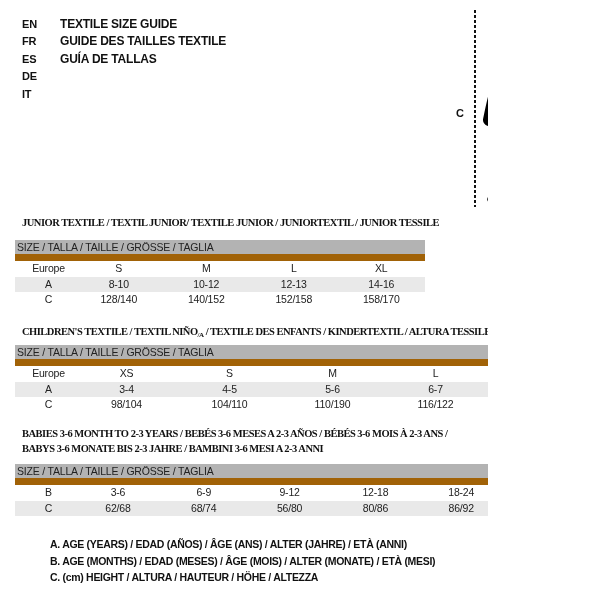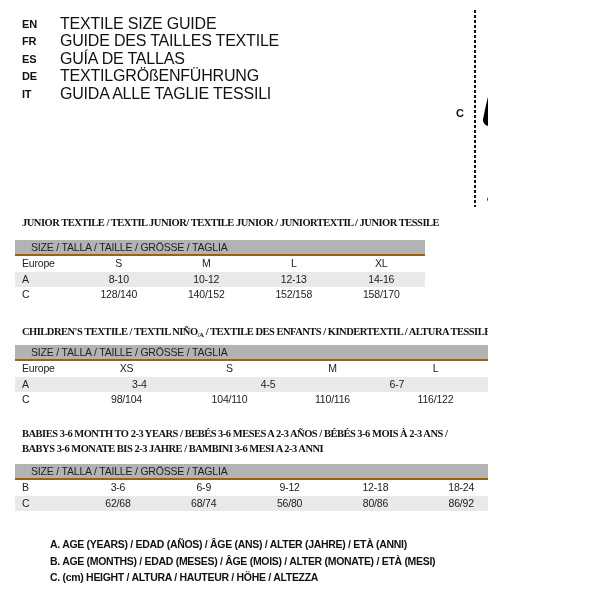--- a/index.html
+++ b/index.html
@@ -4,42 +4,42 @@
 <style>
   html,body{margin:0;padding:0;background:#fff;}
   #sheet{
     position:relative;width:488px;height:600px;background:#ffffff;
     font-family:"Liberation Sans", sans-serif;color:#111;overflow:hidden;
   }
   
   .langs{position:absolute;left:22px;top:15px;}
   .lang-row{display:flex;height:17.5px;align-items:center;}
   .lang-code{width:38px;font-size:11px;font-weight:700;letter-spacing:-0.2px;}
-  .lang-label{font-size:16px;font-weight:400;letter-spacing:-0.2px;white-space:nowrap;}
+  .lang-label{font-size:12px;font-weight:700;letter-spacing:-0.2px;white-space:nowrap;}
   
   .measure-line{
     position:absolute;left:474px;top:10px;width:2px;height:197px;
     background:repeating-linear-gradient(to bottom,#111 0 3px,transparent 3px 5px);
   }
   .measure-label{position:absolute;left:456px;top:107px;font-size:11px;font-weight:700;}
   .baby{position:absolute;left:481px;top:8px;}
   
   .sec-title{
     position:absolute;left:22px;font-size:10.5px;font-weight:700;
     letter-spacing:-0.5px;white-space:nowrap;color:#111;font-family:Liberation Serif, serif;
   }
   .sub{font-size:7px;vertical-align:-2px;font-weight:700;}
   
   .tbl{position:absolute;left:15px;font-size:10.5px;letter-spacing:-0.2px;color:#222;}
   .tbl-head{
-    height:14px;line-height:14px;padding-left:16px;
-    border-bottom:2px solid #a16207;white-space:nowrap;
+    height:14px;line-height:14px;padding-left:2px;
+    border-bottom:7px solid #a16207;white-space:nowrap;
   }
   .tbl-row{display:flex;height:15.5px;line-height:15.5px;}
-  .row-label{width:60px;padding-left:7px;box-sizing:border-box;}
+  .row-label{width:60px;padding-left:7px;box-sizing:border-box;text-align:center;}
   .cell{flex:1;text-align:center;}
   
   .notes{position:absolute;left:22px;top:536px;}
   .note-line{font-size:10.5px;font-weight:700;letter-spacing:-0.3px;height:16.5px;line-height:16.5px;white-space:nowrap;margin-left:28px;}
 </style>
 </head>
 <body>
 
 <div id="sheet">
 
@@ -51,25 +51,23 @@
     <div class="lang-row">
       <span class="lang-code">FR</span>
       <span class="lang-label">GUIDE DES TAILLES TEXTILE</span>
     </div>
     <div class="lang-row">
       <span class="lang-code">ES</span>
       <span class="lang-label">GUÍA DE TALLAS</span>
     </div>
     <div class="lang-row">
       <span class="lang-code">DE</span>
-      <span class="lang-label">TEXTILGRÖßENFÜHRUNG</span>
     </div>
     <div class="lang-row">
       <span class="lang-code">IT</span>
-      <span class="lang-label">GUIDA ALLE TAGLIE TESSILI</span>
     </div>
   </div>
 
   <div class="measure-line"></div>
   <div class="measure-label">C</div>
   <svg class="baby" width="94" height="200" viewBox="0 0 94 200">
     <g fill="#000">
 
       <path d="M46,52 C28,52 16,68 14,92 C12,112 10,130 15,144 C20,157 32,163 46,163 C60,163 72,157 77,144 C82,130 80,112 78,92 C76,68 64,52 46,52 Z"></path>
 
@@ -126,28 +124,29 @@
       <span class="cell">XS</span>
       <span class="cell">S</span>
       <span class="cell">M</span>
       <span class="cell">L</span>
       <span class="cell">XL</span>
     </div>
     <div class="tbl-row" style="background:#e9e9e9;">
       <span class="row-label">A</span>
       <span class="cell">3-4</span>
       <span class="cell">4-5</span>
+      <span class="cell">5-6</span>
       <span class="cell">6-7</span>
       <span class="cell">7-8</span>
     </div>
     <div class="tbl-row">
       <span class="row-label">C</span>
       <span class="cell">98/104</span>
       <span class="cell">104/110</span>
-      <span class="cell">110/116</span>
+      <span class="cell">110/190</span>
       <span class="cell">116/122</span>
       <span class="cell">122/128</span>
     </div>
   </div>
 
   <div class="sec-title" style="top:428px;">BABIES 3-6 MONTH TO 2-3 YEARS / BEBÉS 3-6 MESES A 2-3 AÑOS / BÉBÉS 3-6 MOIS À 2-3 ANS /</div>
   <div class="sec-title" style="top:443px;">BABYS 3-6 MONATE BIS 2-3 JAHRE / BAMBINI 3-6 MESI A 2-3 ANNI</div>
   <div class="tbl" style="top:464px;width:575px;">
     <div class="tbl-head" style="background:#b3b3b3;">SIZE / TALLA / TAILLE / GRÖSSE / TAGLIA</div>
     <div class="tbl-row">

